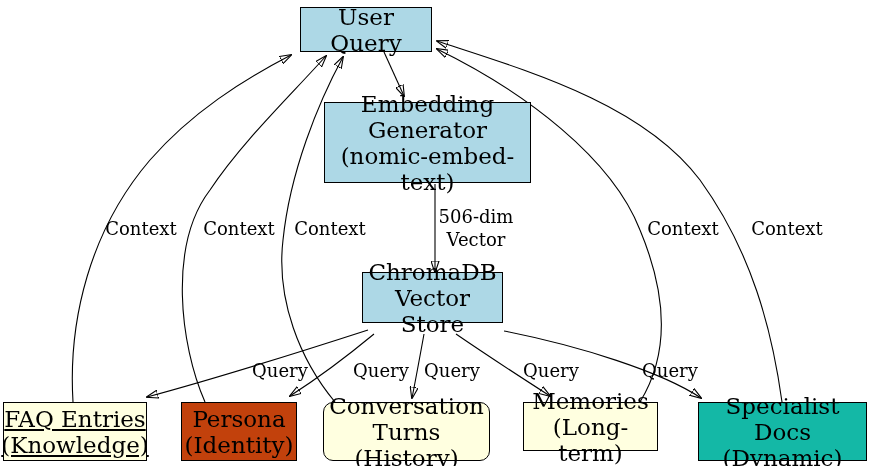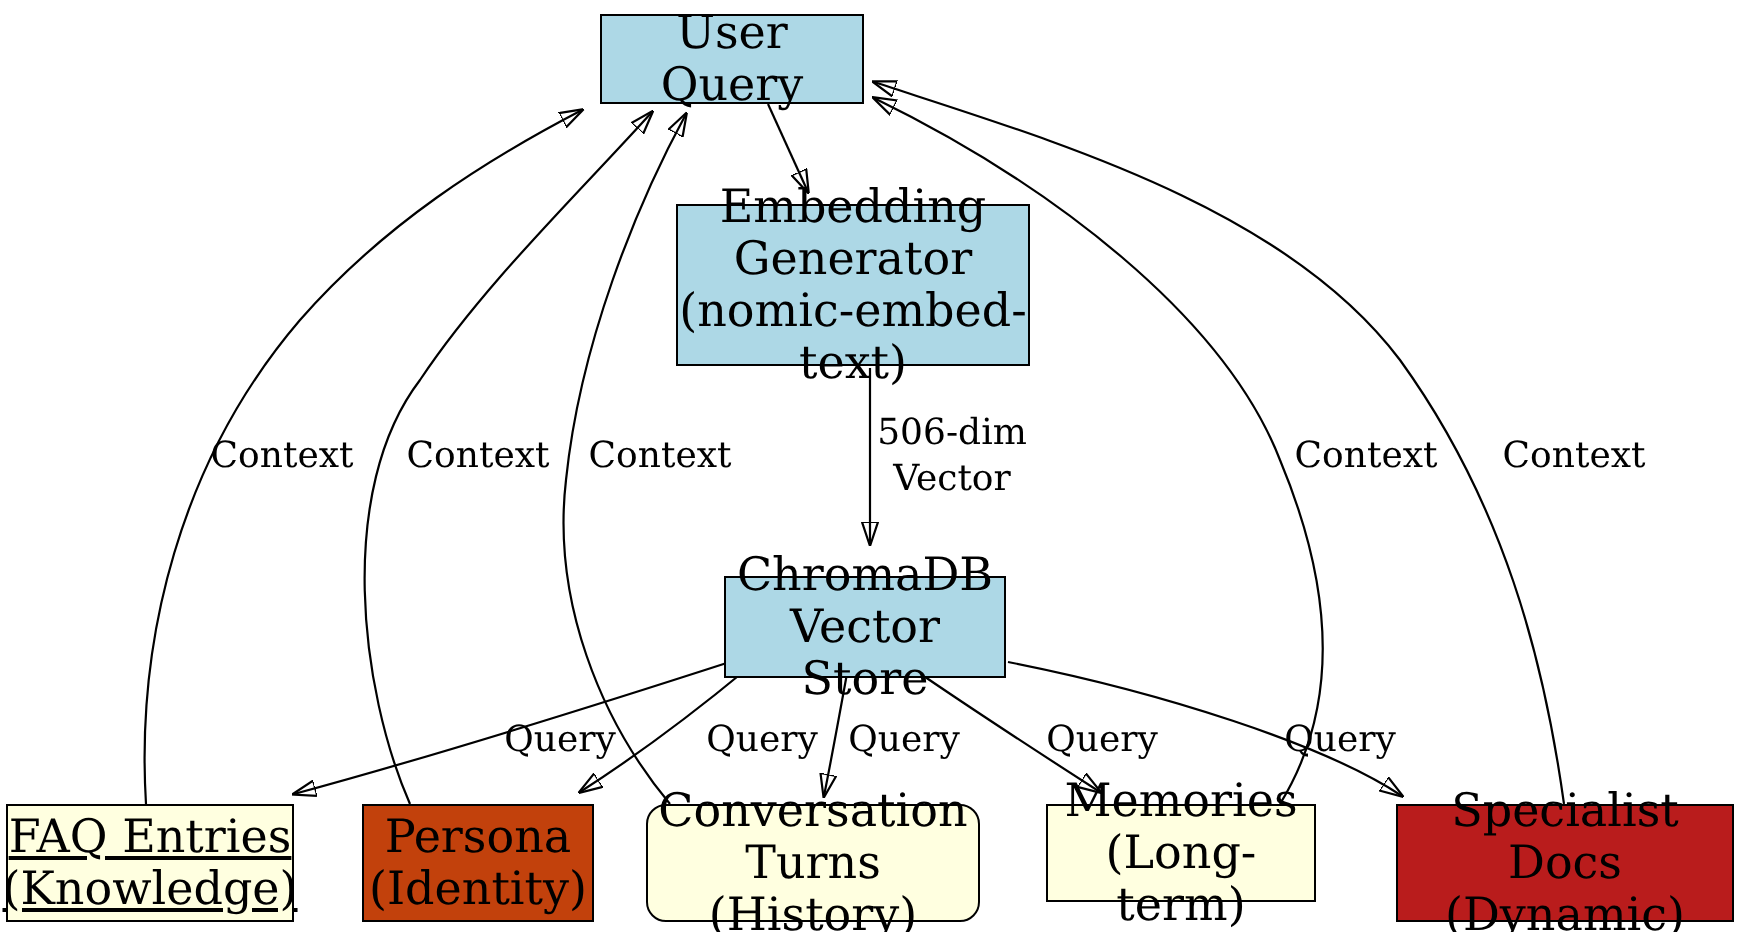--- a/index.html
+++ b/index.html
@@ -75,27 +75,27 @@
     <path d="M 205,402 C 180,345 168,245 210,190 C 242,142 290,96 326,56" marker-end="url(#arrow)" style="stroke: rgb(0, 0, 0);"></path>
     <path d="M 335,402 C 300,360 276,300 283,240 C 290,172 318,103 343,57" marker-end="url(#arrow)" style="stroke: rgb(0, 0, 0);"></path>
     <path d="M 640,402 C 672,350 665,290 640,230 C 612,158 525,92 437,49" marker-end="url(#arrow)" style="stroke: rgb(0, 0, 0);"></path>
     <path d="M 782,402 C 772,330 752,252 700,180 C 642,103 525,70 437,41" marker-end="url(#arrow)" style="stroke: rgb(0, 0, 0);"></path>
   </svg>
 
   <div class="node process" style="left: 300px; top: 7px; width: 132px; height: 45px; background: rgb(173, 216, 230); border-color: rgb(0, 0, 0);">
     <span>User Query</span>
   </div>
 
-  <div class="node process" style="left: 338px; top: 102px; width: 177px; height: 81px; background: rgb(173, 216, 230); border-color: rgb(0, 0, 0);">
+  <div class="node process" style="left: 324px; top: 102px; width: 207px; height: 81px; background: rgb(173, 216, 230); border-color: rgb(0, 0, 0);">
     <span>Embedding
 Generator
 (nomic-embed-text)</span>
   </div>
 
-  <div class="node process" style="left: 362px; top: 288px; width: 141px; height: 51px; background: rgb(173, 216, 230); border-color: rgb(0, 0, 0); text-align: center;">
+  <div class="node process" style="left: 362px; top: 272px; width: 141px; height: 51px; background: rgb(173, 216, 230); border-color: rgb(0, 0, 0); text-align: center;">
     <span>ChromaDB
 Vector Store</span>
   </div>
 
   <div class="node store" style="left: 3px; top: 402px; width: 144px; height: 59px; background: rgb(255, 255, 224); border-color: rgb(0, 0, 0); text-decoration: underline;">
     <span>FAQ Entries
 (Knowledge)</span>
   </div>
 
   <div class="node store" style="left: 181px; top: 402px; width: 116px; height: 59px; background: #c2410c; border-color: rgb(0, 0, 0);">
@@ -106,21 +106,21 @@
   <div class="node store" style="left: 323px; top: 402px; width: 167px; height: 59px; background: rgb(255, 255, 224); border-color: rgb(0, 0, 0); border-radius: 10px;">
     <span>Conversation
 Turns (History)</span>
   </div>
 
   <div class="node store" style="left: 523px; top: 402px; width: 135px; height: 49px; background: rgb(255, 255, 224); border-color: rgb(0, 0, 0);">
     <span>Memories
 (Long-term)</span>
   </div>
 
-  <div class="node store" style="left: 698px; top: 402px; width: 169px; height: 59px; background: #b91c1c; border-color: rgb(0, 0, 0);">
+  <div class="node store" style="left: 698px; top: 402px; width: 169px; height: 59px; background: #14b8a6; border-color: rgb(0, 0, 0);">
     <span>Specialist
 Docs (Dynamic)</span>
   </div>
 
   <div class="edge-label" style="left:141px;top:228px;">Context</div>
   <div class="edge-label" style="left:239px;top:228px;">Context</div>
   <div class="edge-label" style="left:330px;top:228px;">Context</div>
   <div class="edge-label" style="left:683px;top:228px;">Context</div>
   <div class="edge-label" style="left:787px;top:228px;">Context</div>
 

